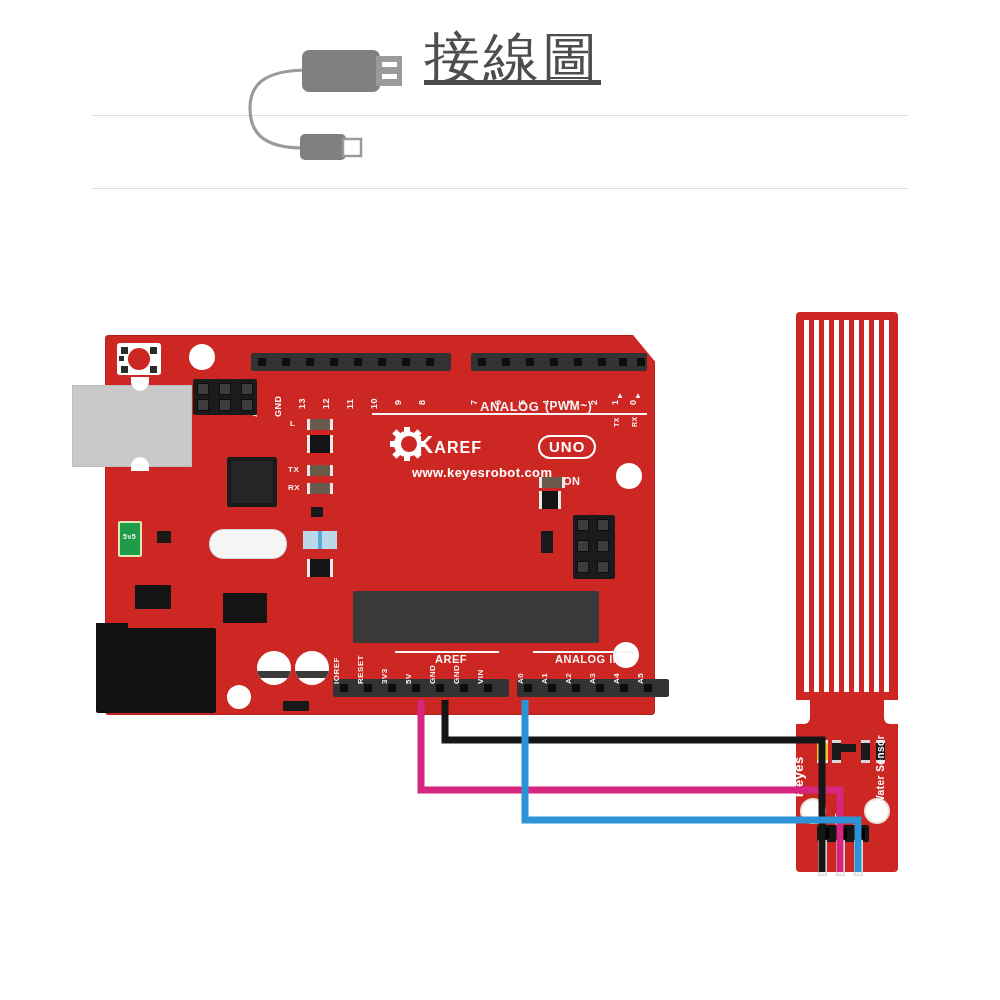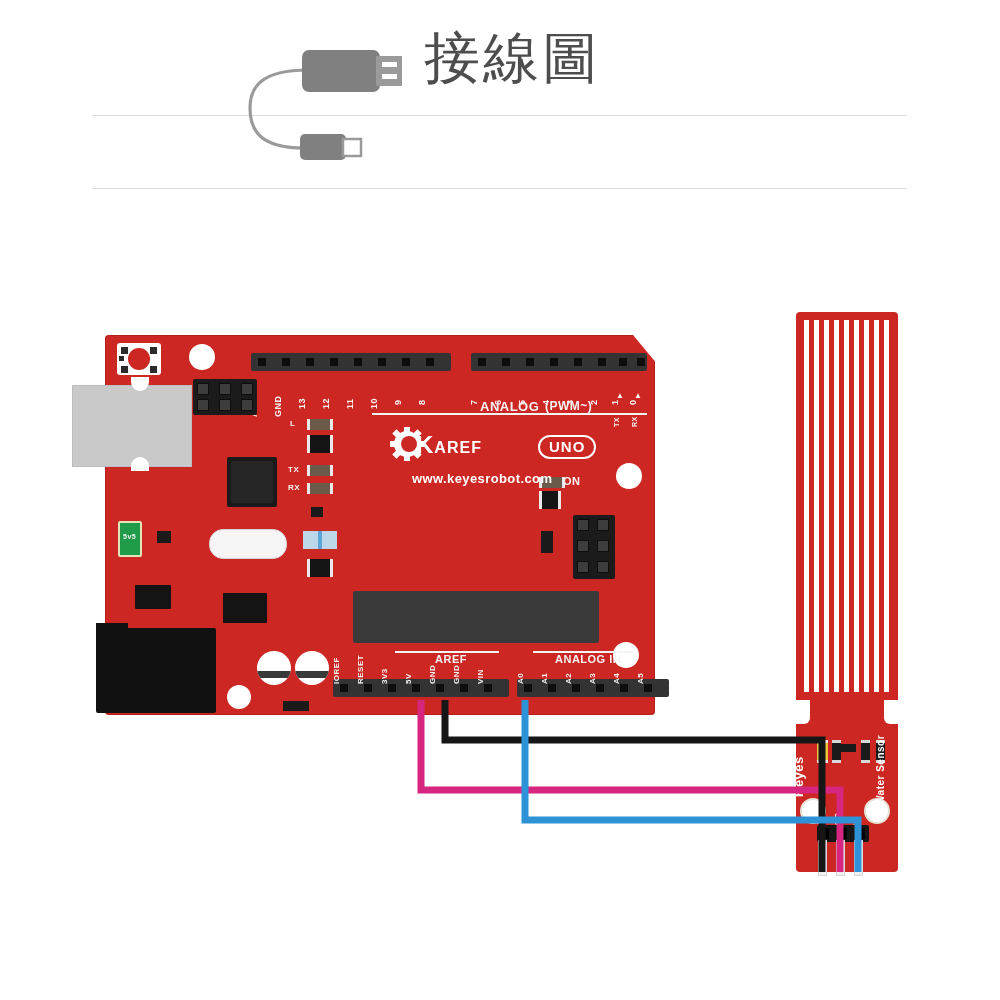--- a/index.html
+++ b/index.html
@@ -40,20 +40,21 @@
 
   #title-main {
     position: absolute;
     left: 424px; top: 22px;
     font-size: 56px;
     line-height: 72px;
     letter-spacing: 3px;
     color: #4d4d4d;
     white-space: nowrap;
     font-weight: 400;
+    text-decoration: underline;
   }
   #title-sub {
     position: absolute;
     left: 392px; top: 132px;
     font-size: 30px;
     line-height: 40px;
     letter-spacing: 1px;
     color: #4d4d4d;
     white-space: nowrap;
     font-weight: 400;
@@ -284,21 +285,21 @@
     border: 2px solid #ffffff;
     border-radius: 14px;
     font-size: 15px;
     font-weight: bold;
     color: #ffffff;
     letter-spacing: 1px;
     line-height: 16px;
   }
   #logo-url {
     position: absolute;
-    left: 22px; top: 46px;
+    left: 22px; top: 40px;
     font-size: 13px;
     font-weight: bold;
     letter-spacing: .4px;
     color: #ffffff;
   }
 
   
   #sensor {
     position: absolute;
     left: 788px; top: 112px;

